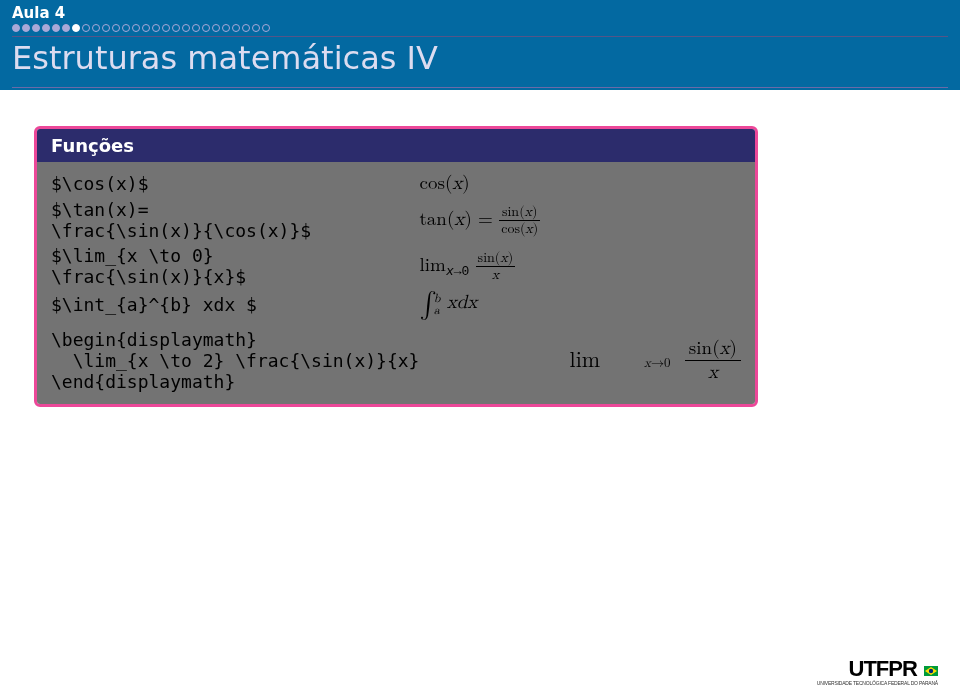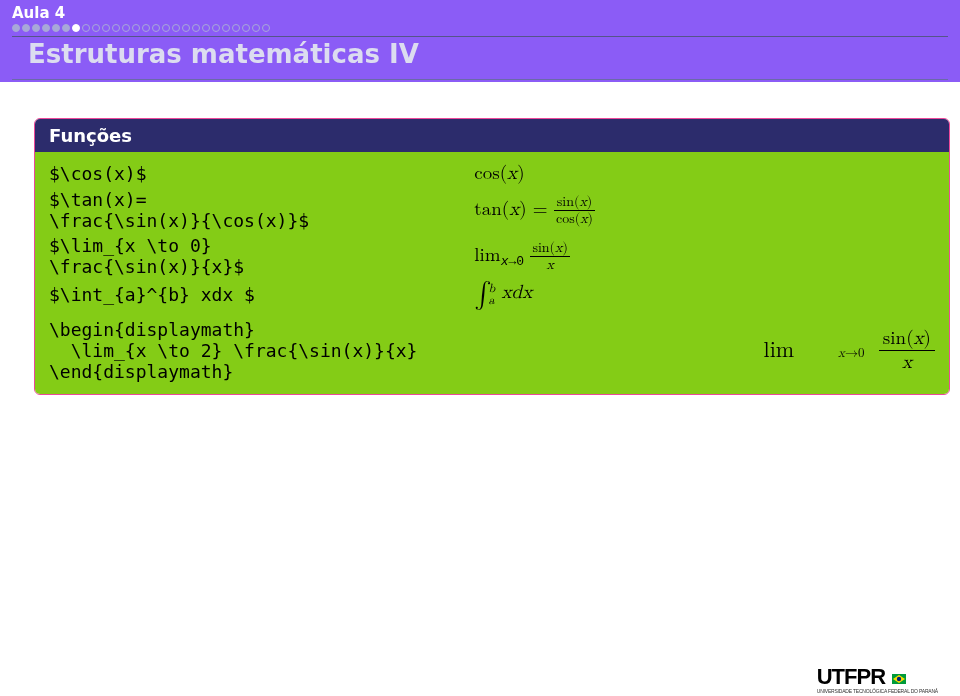--- a/index.html
+++ b/index.html
@@ -6,21 +6,21 @@
   body {
     width: 960px;
     height: 696px;
     background: #fff;
     font-family: "Segoe UI", "DejaVu Sans", sans-serif;
     color: #000;
     overflow: hidden;
     position: relative;
   }
   .header {
-    background: #8b5cf6;
+    background: #0369a1;
     color: #fff;
     padding: 4px 12px 2px 12px;
   }
   .lecture-title {
     font-size: 15px;
     font-weight: 700;
     margin-bottom: 2px;
   }
   .progress {
     display: flex;
@@ -36,44 +36,44 @@
   }
   .dot.filled { background: #a8a8d8; }
   .dot.current { background: #fff; border-color:#fff; }
   .divider { height:1px; background:#555588; margin: 2px 0; }
   .section-label {
     font-size: 13px;
     font-weight: 700;
     margin: 2px 0 6px 0;
   }
   .slide-title {
-    font-size: 26px;
-    font-weight: 700;
+    font-size: 32px;
+    font-weight: 400;
     color: #dcdcf0;
-    margin: 2px 0 10px 16px;
+    margin: 2px 0 10px 0;
   }
   .title-rule { height:1px; background:#6a6aa8; margin-bottom:0; }
   .body {
     padding: 36px 34px 0 34px;
   }
   .block {
-    border: 1px solid #ec4899;
+    border: 3px solid #ec4899;
     border-radius: 6px;
     overflow: hidden;
-    width: 916px;
+    width: 724px;
   }
   .block-head {
     background: #2c2c6c;
     color: #fff;
     font-size: 18px;
     font-weight: 600;
     padding: 6px 14px;
   }
   .block-body {
-    background: #84cc16;
+    background: #737373;
     padding: 8px 14px 10px 14px;
   }
   .tbl {
     width: 100%;
     border-collapse: collapse;
   }
   .tbl td {
     vertical-align: middle;
     padding: 2px 0;
   }
@@ -104,22 +104,22 @@
     display:inline-block; text-align:center; vertical-align:middle; line-height:1.1;
   }
   .biglim .lim { font-size: 22px; }
   .biglim .under { font-size: 13px; margin-left: 44px; }
   .bigfrac { display:inline-block; text-align:center; vertical-align:middle; line-height:1; margin-left:8px; }
   .bigfrac .num { display:block; font-size:19px; border-bottom:1.2px solid #000; padding: 0 4px 2px 4px; }
   .bigfrac .den { display:block; font-size:19px; font-style:italic; padding: 2px 4px 0 4px; }
   .logo {
     position: absolute;
     right: 22px;
-    bottom: 2px;
-    text-align: left;
+    bottom: 10px;
+    text-align: right;
     font-family: sans-serif;
   }
   .logo .utf {
     font-weight: 900;
     font-size: 22px;
     letter-spacing: -1px;
     color: #000;
   }
   .logo .utf .pr { color: #000; }
   .logo .flag {

